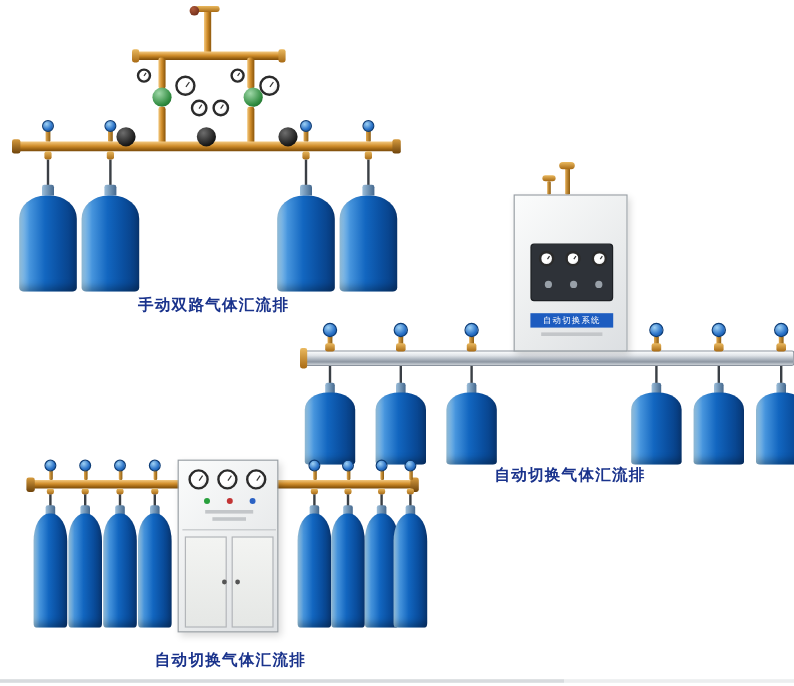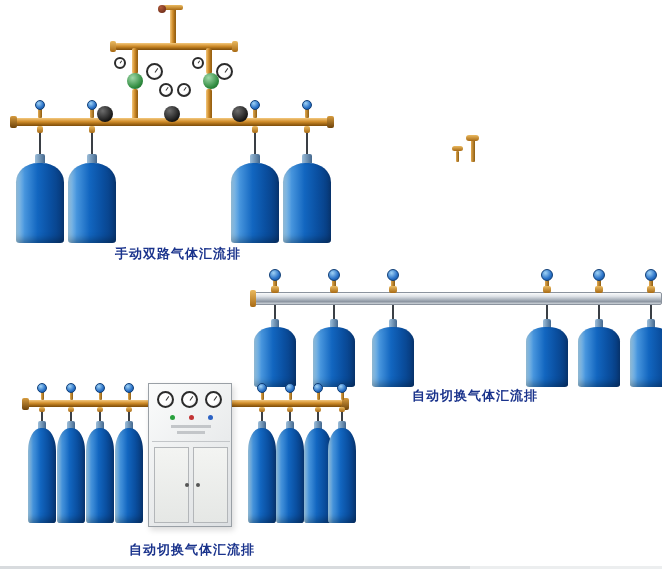--- a/index.html
+++ b/index.html
@@ -125,20 +125,32 @@
 
   <section class="asm" style="left:250px;top:135px;width:412px;height:272px;">
     <div class="rail" style="left:2px;top:157px;width:410px;"></div>
     <div class="fitting" style="left:0;top:155px;width:6px;height:17px;"></div>
 
     <div class="stem" style="left:221px;top:5px;width:4px;height:22px;"></div>
     <div class="fitting" style="left:216px;top:0;width:13px;height:6px;border-radius:3px;"></div>
     <div class="stem" style="left:206px;top:16px;width:3px;height:11px;"></div>
     <div class="fitting" style="left:202px;top:11px;width:11px;height:5px;border-radius:3px;"></div>
 
+    <div class="cabinet" style="left:178px;top:27px;width:95px;height:131px;">
+      <div class="panel-dark" style="left:13px;top:40px;width:69px;height:48px;">
+        <div class="gauge" style="left:6px;top:5px;width:13px;height:13px;"></div>
+        <div class="gauge" style="left:28px;top:5px;width:13px;height:13px;"></div>
+        <div class="gauge" style="left:50px;top:5px;width:13px;height:13px;"></div>
+        <div class="dot" style="left:11px;top:30px;width:6px;height:6px;background:#98a0a8;"></div>
+        <div class="dot" style="left:32px;top:30px;width:6px;height:6px;background:#98a0a8;"></div>
+        <div class="dot" style="left:53px;top:30px;width:6px;height:6px;background:#98a0a8;"></div>
+      </div>
+      <div class="blue-strip" style="left:13px;top:98px;width:69px;height:12px;">自动切换系统</div>
+      <div class="graybar" style="left:22px;top:114px;width:51px;height:3px;"></div>
+    </div>
 
     <div class="stem" style="left:23px;top:145px;width:4px;height:12px;"></div>
     <div class="bluewheel" style="left:19px;top:134px;width:12px;height:12px;"></div>
     <div class="fitting" style="left:21px;top:151px;width:8px;height:7px;"></div>
     <div class="hose" style="left:24px;top:170px;height:20px;"></div>
     <div class="cyl-neck" style="left:21px;top:184px;width:8px;height:9px;"></div>
     <div class="cylinder" style="left:4px;top:192px;width:42px;height:60px;"></div>
 
     <div class="stem" style="left:82px;top:145px;width:4px;height:12px;"></div>
     <div class="bluewheel" style="left:78px;top:134px;width:12px;height:12px;"></div>

